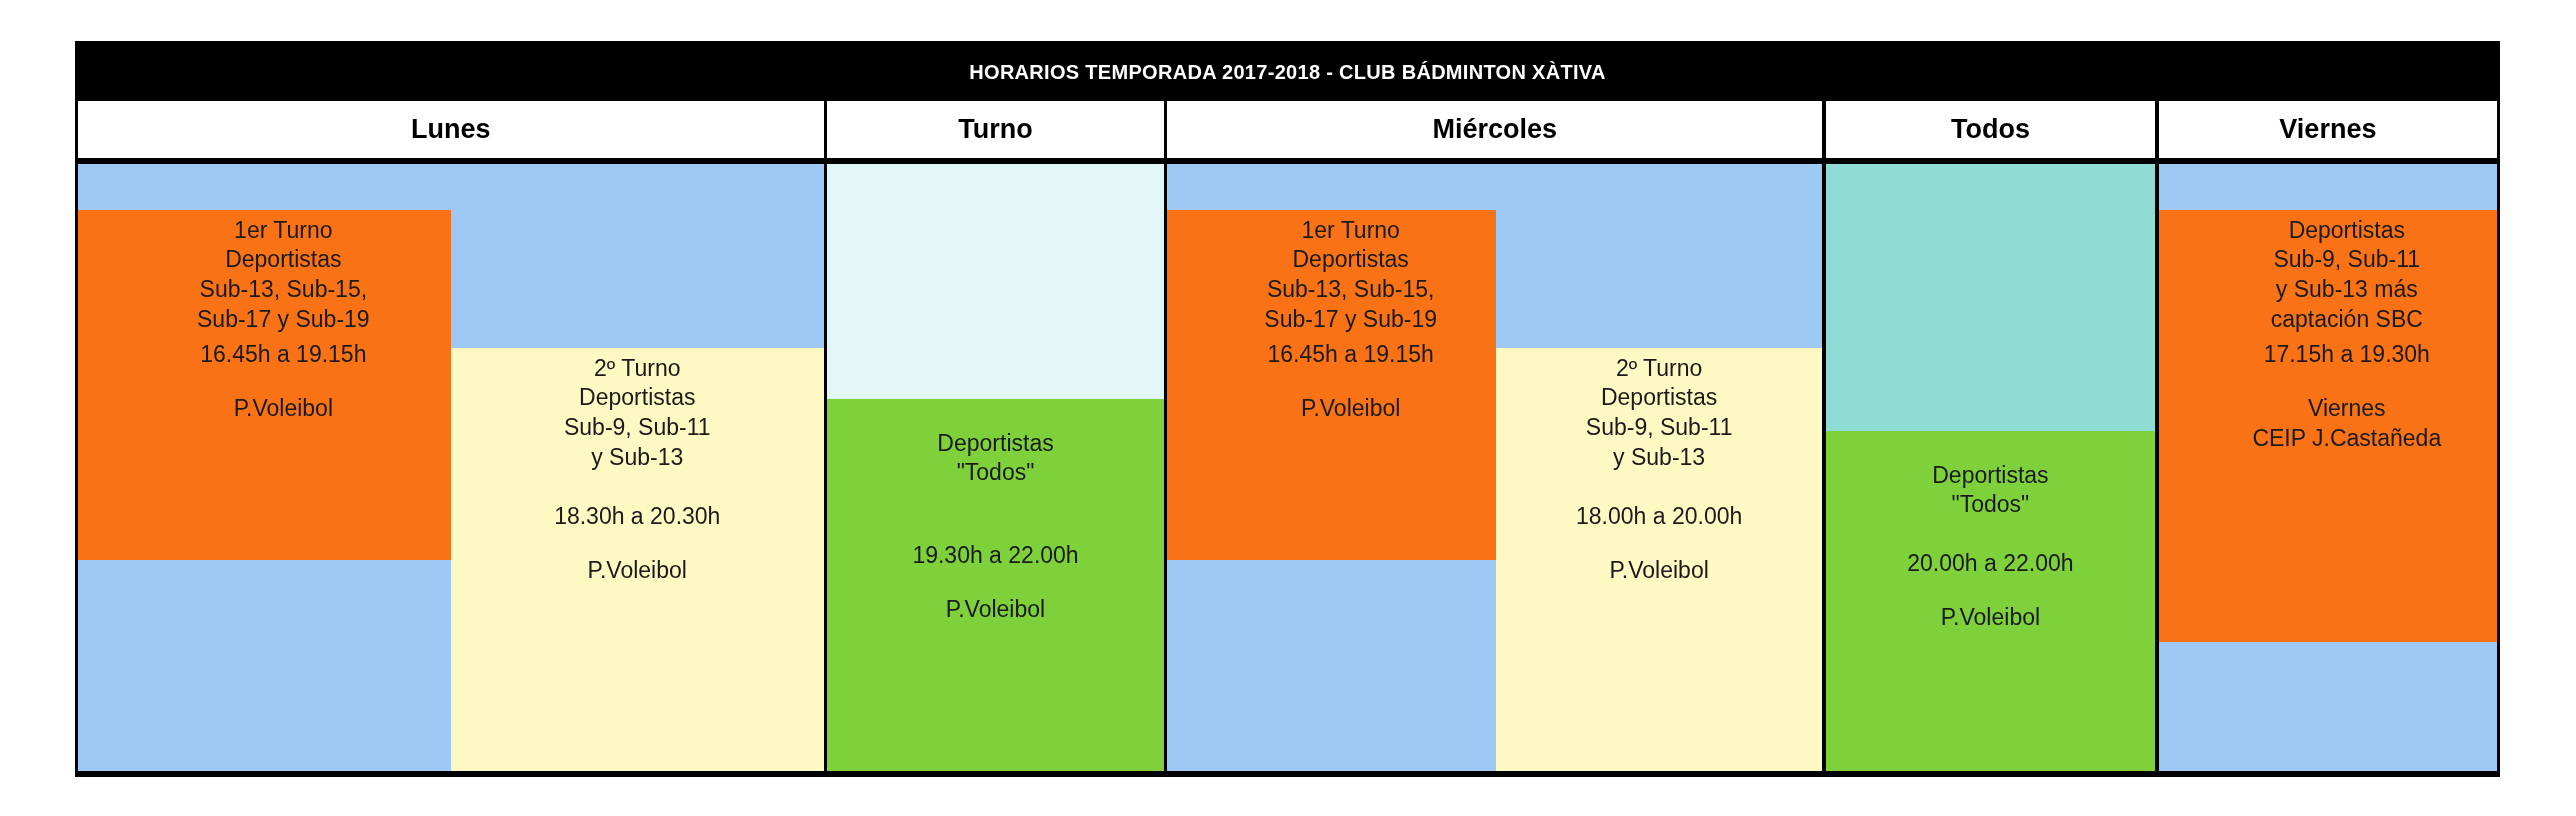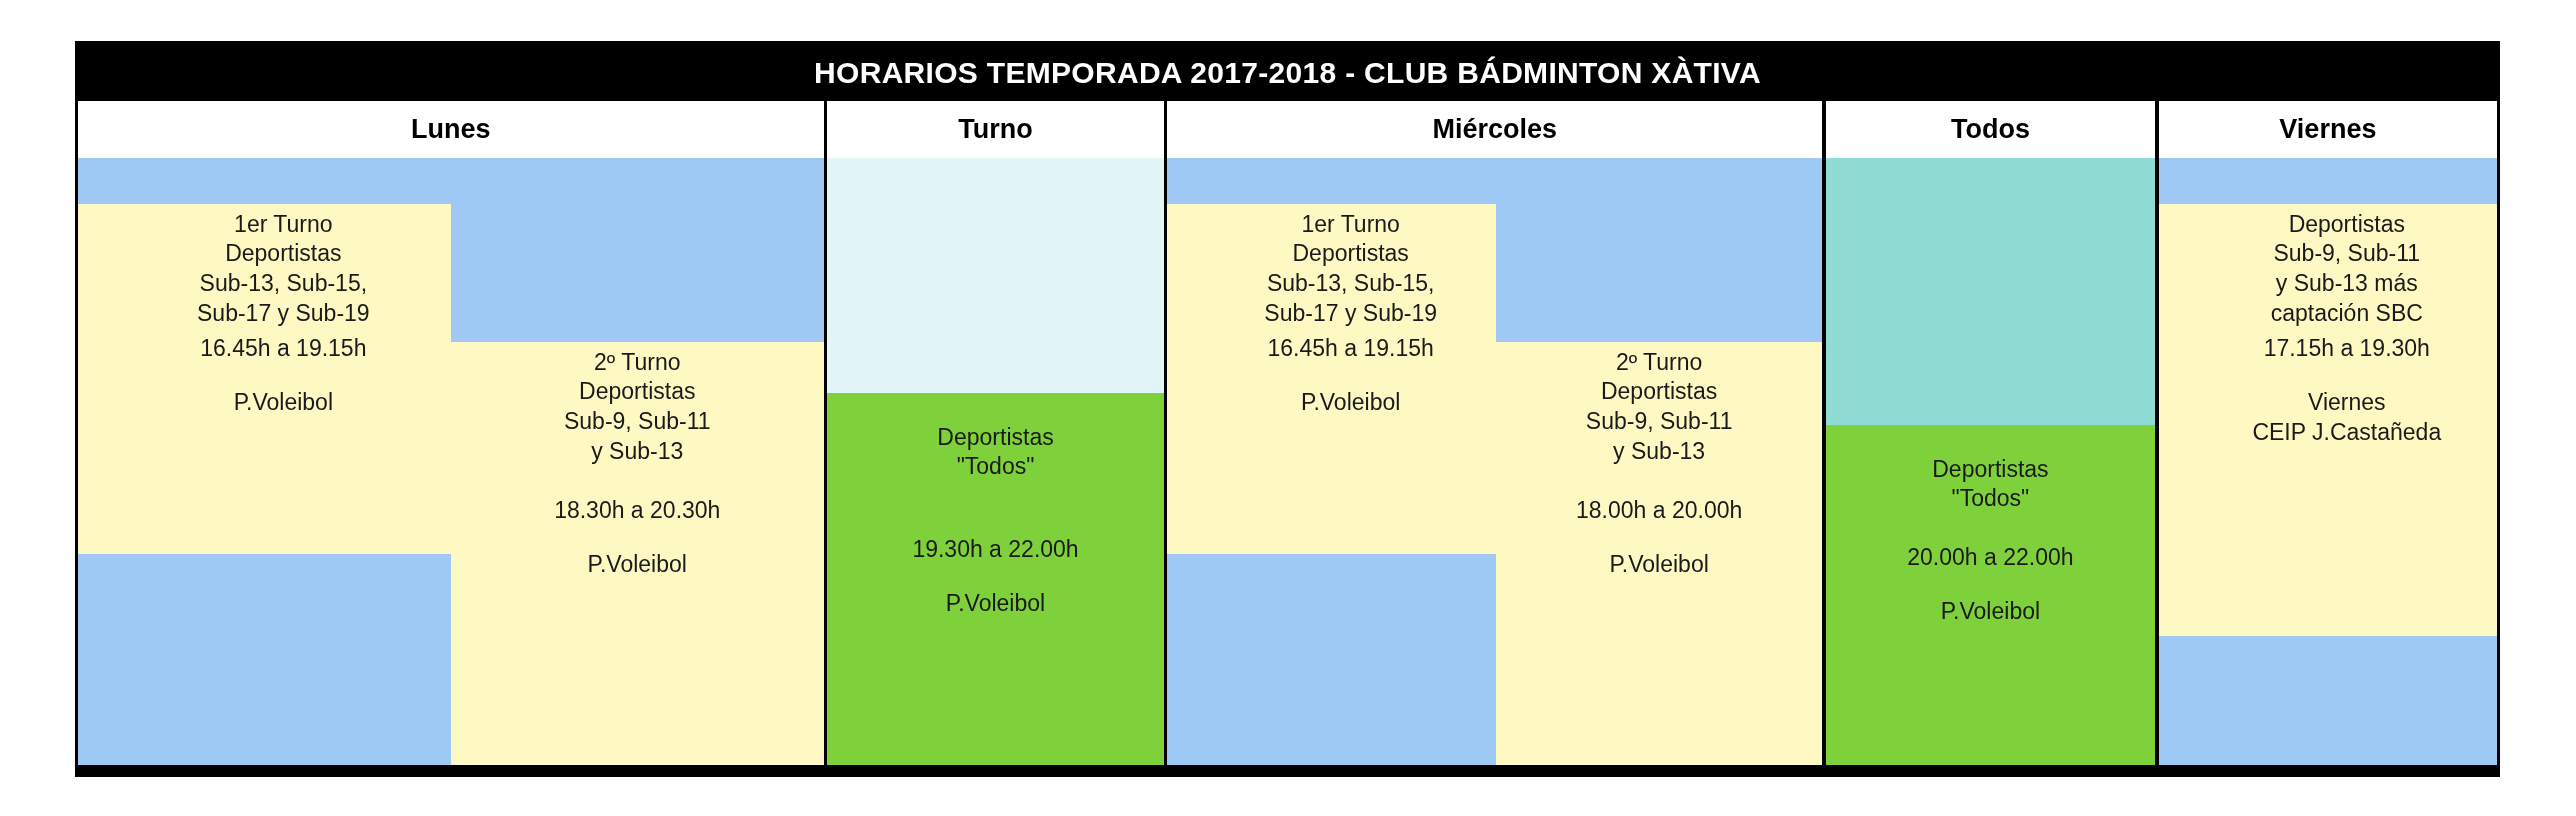--- a/index.html
+++ b/index.html
@@ -34,32 +34,32 @@
   }
 
   
   .title-bar {
     height: 57px;
     background: #000000;
     color: #ffffff;
     display: flex;
     align-items: center;
     justify-content: center;
-    font-size: 30px;
+    font-size: 20px;
     font-weight: bold;
     letter-spacing: 0.3px;
   }
 
   
   .day-header-row {
     display: flex;
     height: 57px;
     background: #000000;
     gap: 3.7px;
-    padding: 0 0 0 0;
+    padding: 0 0 6px 0;
     box-sizing: content-box;
   }
   .day-header {
     background: #ffffff;
     display: flex;
     align-items: center;
     justify-content: center;
     font-size: 27px;
     font-weight: bold;
     color: #000000;
@@ -109,21 +109,21 @@
     line-height: 1.30;
   }
   .block .ln { display: block; }
   .block .hours {
     font-weight: normal;
     margin-top: 5px;
   }
   .block .gap { height: 24px; }
   .block .place { display: block; }
 
-  .bg-cream  { background: #fef9c3; padding-left: 47px; }
+  .bg-cream  { background: #f97316; padding-left: 47px; }
   .bg-brown  { background: #fef9c3; }
   .bg-green  { background: #7fd13b; }
   .bg-pale   { background: #e2f5f7; }
   .bg-teal   { background: #8fdcd4; }
 </style>
 </head>
 <body>
 
 <div class="page">
   <div class="schedule">

